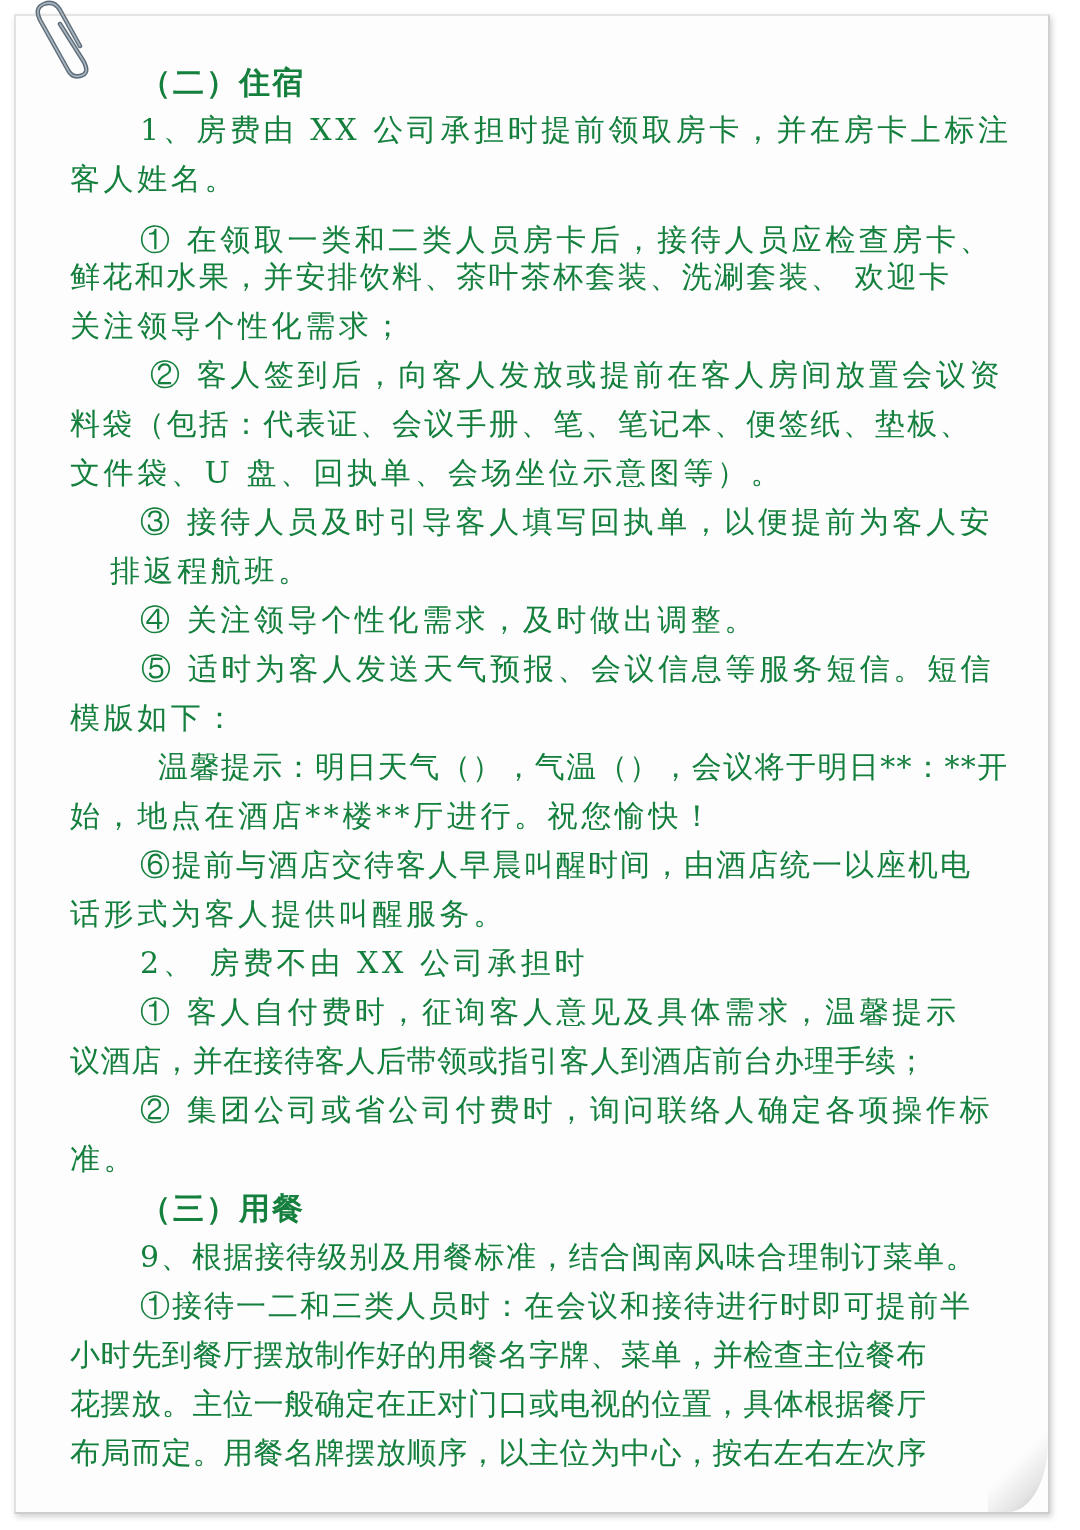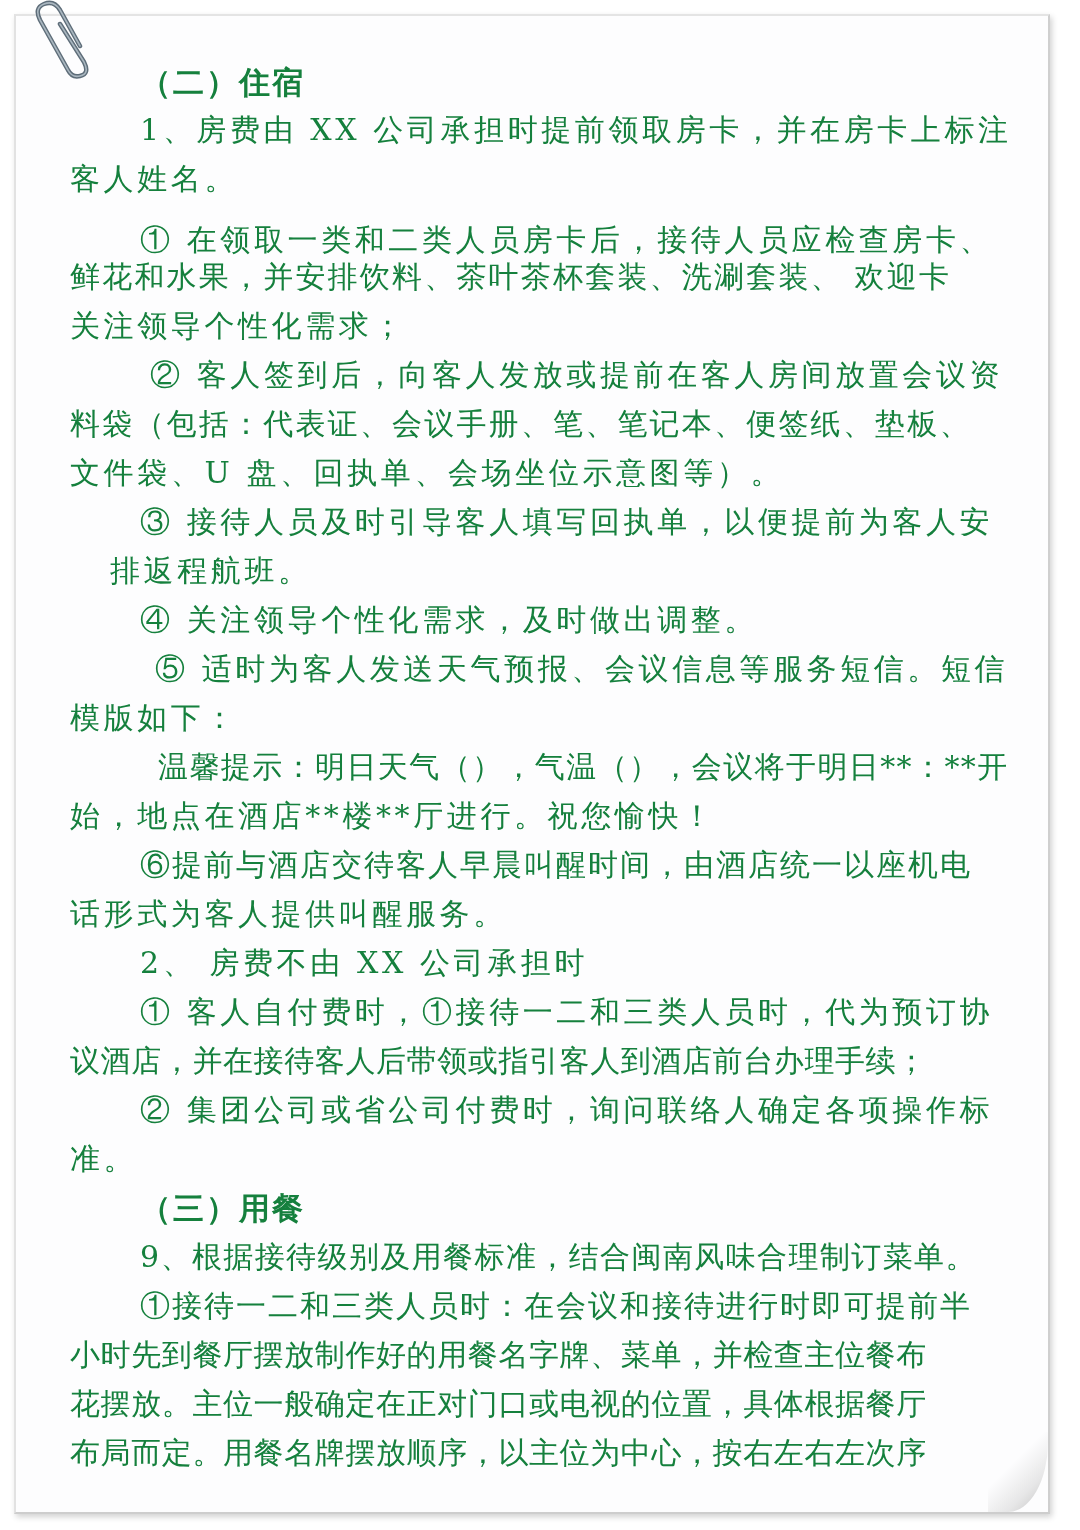--- a/index.html
+++ b/index.html
@@ -85,28 +85,28 @@
   <div class="line" style="left:0px;top:97px;">客人姓名。</div>
   <div class="line" style="left:70px;top:146px;margin-top:12px;">① 在领取一类和二类人员房卡后，接待人员应检查房卡、</div>
   <div class="line" style="left:0px;top:195px;letter-spacing:2.2px;">鲜花和水果，并安排饮料、茶叶茶杯套装、洗涮套装、 欢迎卡</div>
   <div class="line" style="left:0px;top:244px;">关注领导个性化需求；</div>
   <div class="line" style="left:80px;top:293px;">② 客人签到后，向客人发放或提前在客人房间放置会议资</div>
   <div class="line" style="left:0px;top:342px;letter-spacing:2.2px;">料袋（包括：代表证、会议手册、笔、笔记本、便签纸、垫板、</div>
   <div class="line" style="left:0px;top:391px;">文件袋、U 盘、回执单、会场坐位示意图等）。</div>
   <div class="line" style="left:70px;top:440px;">③ 接待人员及时引导客人填写回执单，以便提前为客人安</div>
   <div class="line" style="left:0px;top:489px;margin-left:40px;">排返程航班。</div>
   <div class="line" style="left:70px;top:538px;">④ 关注领导个性化需求，及时做出调整。</div>
-  <div class="line" style="left:85px;top:587px;">⑤ 适时为客人发送天气预报、会议信息等服务短信。短信</div>
+  <div class="line" style="left:71px;top:587px;">⑤ 适时为客人发送天气预报、会议信息等服务短信。短信</div>
   <div class="line" style="left:0px;top:636px;">模版如下：</div>
   <div class="line" style="left:88px;top:685px;letter-spacing:1.4px;">温馨提示：明日天气（），气温（），会议将于明日**：**开</div>
   <div class="line" style="left:0px;top:734px;">始，地点在酒店**楼**厅进行。祝您愉快！</div>
   <div class="line" style="left:70px;top:783px;letter-spacing:2px;">⑥提前与酒店交待客人早晨叫醒时间，由酒店统一以座机电</div>
   <div class="line" style="left:0px;top:832px;">话形式为客人提供叫醒服务。</div>
   <div class="line" style="left:70px;top:881px;">2、 房费不由 XX 公司承担时</div>
-  <div class="line" style="left:70px;top:930px;">① 客人自付费时，①接待一二和三类人员时，代为预订协</div>
+  <div class="line" style="left:70px;top:930px;">① 客人自付费时，征询客人意见及具体需求，温馨提示</div>
   <div class="line" style="left:0px;top:979px;letter-spacing:0.6px;">议酒店，并在接待客人后带领或指引客人到酒店前台办理手续；</div>
   <div class="line" style="left:70px;top:1028px;">② 集团公司或省公司付费时，询问联络人确定各项操作标</div>
   <div class="line" style="left:0px;top:1077px;">准。</div>
   <div class="line heading" style="left:70px;top:1126px;">（三）用餐</div>
   <div class="line" style="left:70px;top:1175px;letter-spacing:1.4px;">9、根据接待级别及用餐标准，结合闽南风味合理制订菜单。</div>
   <div class="line" style="left:70px;top:1224px;letter-spacing:2px;">①接待一二和三类人员时：在会议和接待进行时即可提前半</div>
   <div class="line" style="left:0px;top:1273px;letter-spacing:0.6px;">小时先到餐厅摆放制作好的用餐名字牌、菜单，并检查主位餐布</div>
   <div class="line" style="left:0px;top:1322px;letter-spacing:0.6px;">花摆放。主位一般确定在正对门口或电视的位置，具体根据餐厅</div>
   <div class="line" style="left:0px;top:1371px;letter-spacing:0.6px;">布局而定。用餐名牌摆放顺序，以主位为中心，按右左右左次序</div>
 </div>

